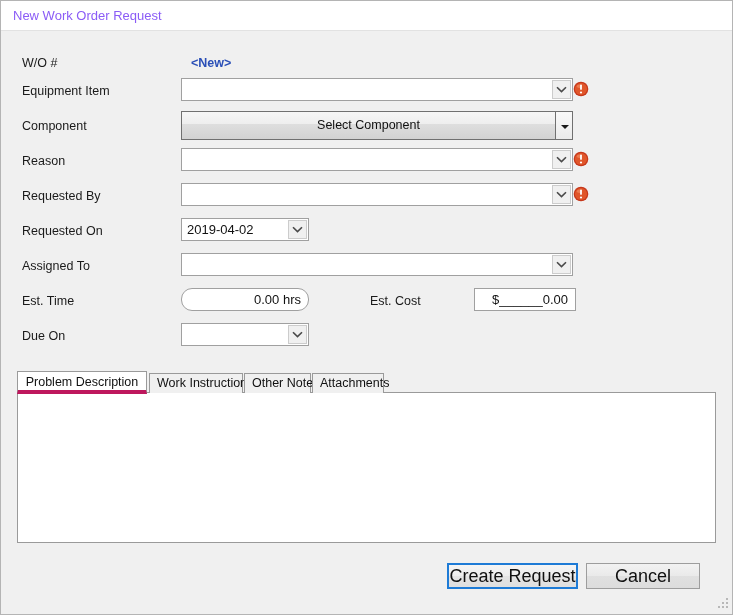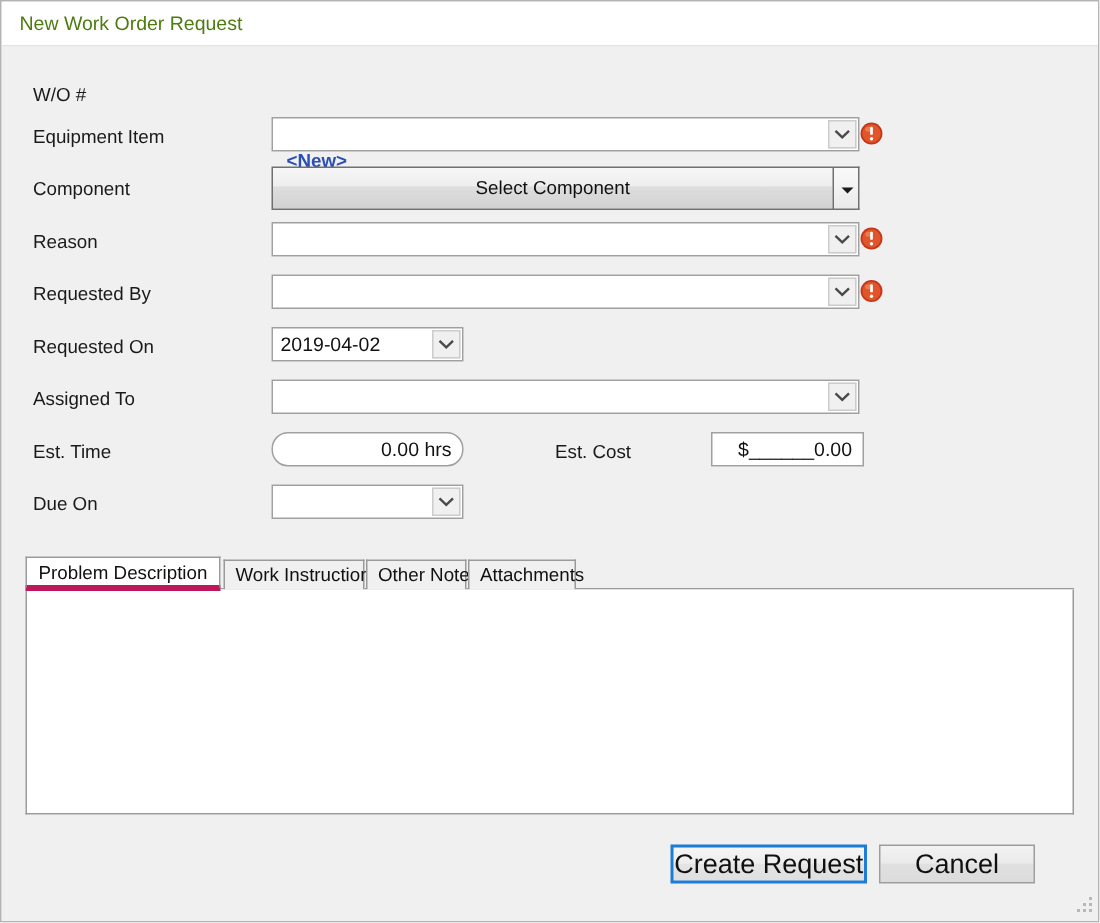--- a/index.html
+++ b/index.html
@@ -30,21 +30,21 @@
     height: 30px;
     background: #ffffff;
     border-bottom: 1px solid #e2e2e2;
     box-sizing: border-box;
   }
   .titlebar-text {
     position: absolute;
     left: 12px;
     top: 7px;
     font-size: 13px;
-    color: #4d7c0f;
+    color: #8b5cf6;
     white-space: nowrap;
   }
 
   .client {
     position: absolute;
     left: 0;
     top: 30px;
     width: 731px;
     height: 583px;
     background: #f0f0f0;
@@ -235,21 +235,21 @@
 
 <div class="window">
 
   <div class="titlebar">
     <div class="titlebar-text">New Work Order Request</div>
   </div>
 
   <div class="client">
 
     <div class="field-label" style="left:21px; top:25px;">W/O #</div>
-    <div class="wo-value" style="left:190px; top:25px;margin-top:44px;">&lt;New&gt;</div>
+    <div class="wo-value" style="left:190px; top:25px;">&lt;New&gt;</div>
 
     <div class="field-label" style="left:21px; top:53px;">Equipment Item</div>
     <div class="tbox" style="left:180px; top:47px; width:392px;">
       <div class="txt"></div>
       <div class="cbo-btn">
         <svg width="11" height="7" viewBox="0 0 11 7">
             <path d="M1 1.2 L5.5 5.6 L10 1.2" fill="none" stroke="#4a4a4a" stroke-width="1.6"></path>
           </svg>
       </div>
     </div>
@@ -355,21 +355,21 @@
         <div class="tab" style="left:132px; width:94px;">Work Instructions</div>
         <div class="tab" style="left:227px; width:67px;">Other Notes</div>
         <div class="tab" style="left:295px; width:72px;">Attachments</div>
       </div>
       <div class="tabpage">
         <div class="tabpage-inner"></div>
       </div>
     </div>
 
     <div class="dlgbtn default" style="left:446px; top:532px; width:131px;">Create Request</div>
-    <div class="dlgbtn" style="left:585px; top:532px; width:104px;">Cancel</div>
+    <div class="dlgbtn" style="left:585px; top:532px; width:114px;">Cancel</div>
 
   </div>
 
   <div class="grip">
     <i style="left:10px; top:0px;"></i>
     <i style="left:10px; top:4px;"></i>
       <i style="left:6px; top:4px;"></i>
     <i style="left:10px; top:8px;"></i>
       <i style="left:6px; top:8px;"></i>
       <i style="left:2px; top:8px;"></i>

